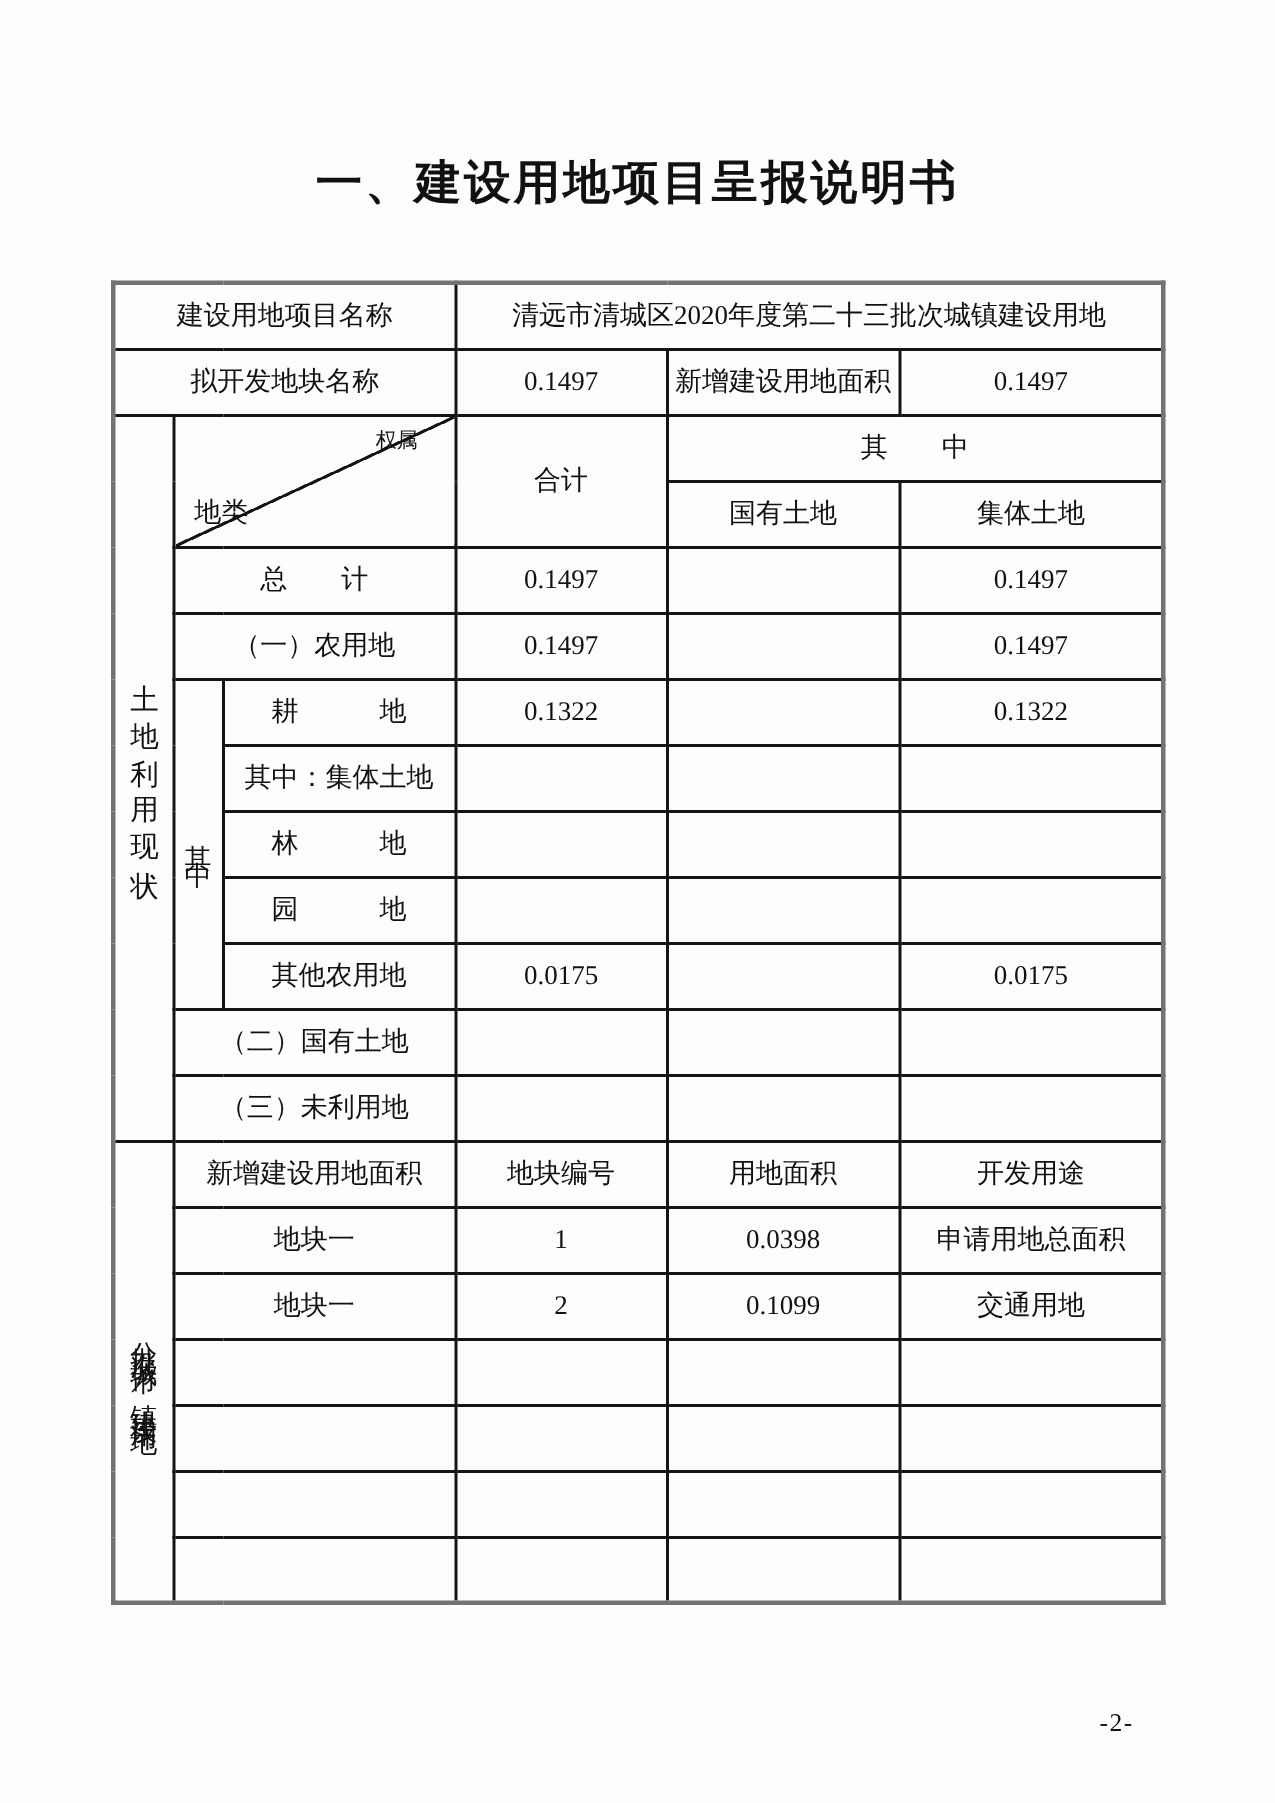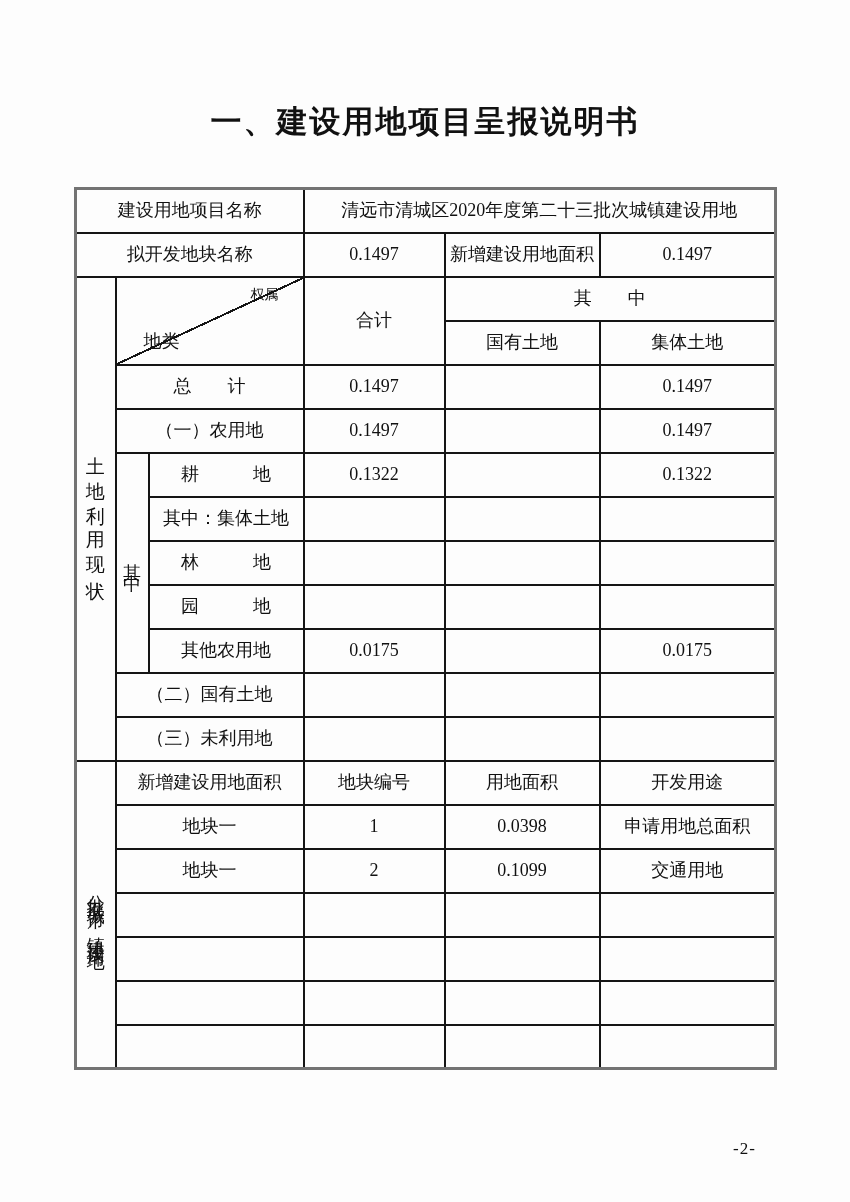--- a/index.html
+++ b/index.html
@@ -77,21 +77,20 @@
     position: absolute;
     top: 9px;
     right: 24px;
     font-size: 14px;
   }
   td.diag .diag-bl {
     position: absolute;
     bottom: 11px;
     left: 13px;
     font-size: 18px;
-    margin-left: 14px;
   }
   .page-number {
     position: absolute;
     top: 1139px;
     left: 733px;
     font-size: 17px;
     letter-spacing: 1px;
   }
 </style>
 </head>

